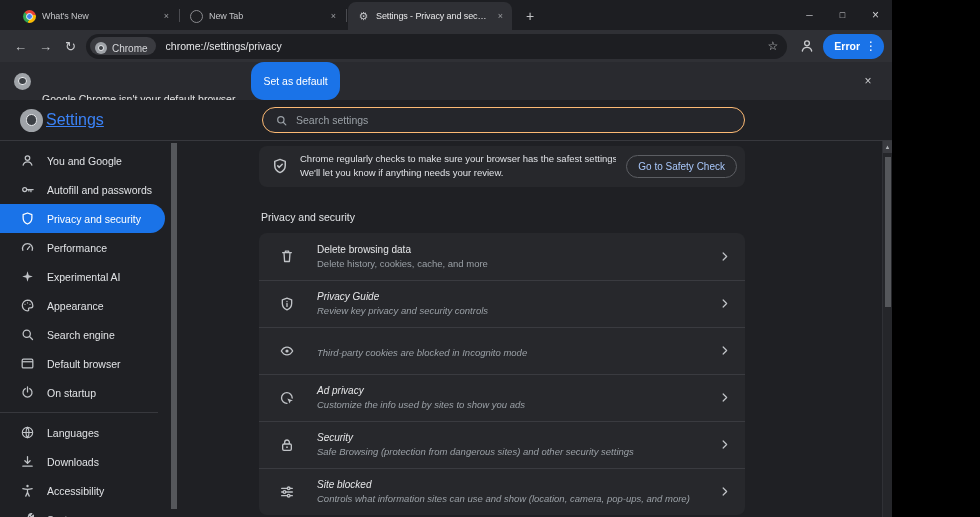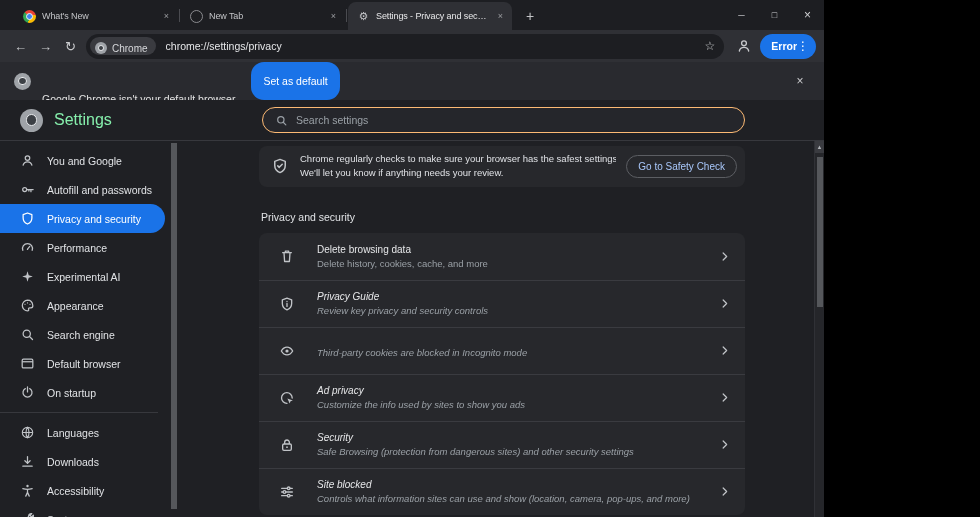--- a/index.html
+++ b/index.html
@@ -1,18 +1,18 @@
 <!DOCTYPE html>
 <html><head>
 <meta charset="utf-8">
 <style>
   * { margin:0; padding:0; box-sizing:border-box; }
   html,body { background:#000; }
   .window {
-    position:relative; width:824px; height:517px; overflow:hidden;
+    position:relative; width:892px; height:517px; overflow:hidden;
     background:#1f2024; color:#e3e3e3;
     font-family:"Liberation Sans","DejaVu Sans",sans-serif;
   }
 
   
   .tabstrip { height:30px; background:#1d1e22; display:flex; align-items:flex-end; padding-left:14px; position:relative; }
   .tab { width:164px; height:28px; display:flex; align-items:center; gap:6px; padding:0 5px 0 9px;
          font-size:9px; color:#c3c4c7; border-radius:8px 8px 0 0; overflow:hidden; }
   .tab.active { background:#2f3035; color:#e8e8ea; }
   .tab .t-title { flex:1; white-space:nowrap; overflow:hidden; text-overflow:ellipsis; letter-spacing:-0.1px; }
@@ -28,37 +28,37 @@
   .win-btn { width:33px; height:30px; display:flex; align-items:center; justify-content:center; color:#d0d1d4; font-size:9px; }
 
   
   .toolbar { height:32px; background:#2f3035; display:flex; align-items:center; padding:0 8px; }
   .tb-btn { width:25px; height:25px; border-radius:50%; display:flex; align-items:center; justify-content:center; color:#c8c9cc; font-size:13px; flex:0 0 auto; }
   .omnibox { flex:1; height:25px; background:#1d1e22; border-radius:13px; display:flex; align-items:center; padding:0 9px 0 4px; margin:0 7px 0 3px; min-width:0; }
   .chip { height:18px; background:#3a3b40; border-radius:9px; display:flex; align-items:center; gap:5px; padding:4px 8px 0 5px; font-size:10px; color:#d7d8db; flex:0 0 auto; }
   .url { margin-left:10px; font-size:10.5px; color:#e6e7e9; white-space:nowrap; }
   .omni-star { margin-left:auto; color:#c8c9cc; font-size:12px; }
   .avatar-btn { width:25px; height:25px; border-radius:50%; display:flex; align-items:center; justify-content:center; color:#c8c9cc; flex:0 0 auto; }
-  .error-pill { height:25px; background:#1a73e8; border-radius:13px; display:flex; align-items:center; padding:0 7px 0 11px; color:#fff; font-size:10.5px; font-weight:600; margin-left:4px; flex:0 0 auto; }
+  .error-pill { height:25px; background:#1a73e8; border-radius:13px; display:flex; align-items:center; gap:5px; padding:0 7px 0 11px; color:#fff; font-size:10.5px; font-weight:600; margin-left:4px; flex:0 0 auto; }
   .error-pill .kebab { font-size:12px; font-weight:400; }
 
   
   .banner { height:38px; background:#292a2f; display:flex; align-items:center; padding:0 14px; }
   .banner-text { font-size:10.5px; color:#e3e3e3; margin-left:11px;margin-top:36px; }
   .btn-primary { background:#1a73e8; color:#fff; border:none; border-radius:13px; padding:13px 12px; font-size:10.5px; font-weight:500; margin-left:16px; font-family:inherit; }
   .banner-close { margin-left:auto; color:#c8c9cc; font-size:12px; width:20px; text-align:center; }
 
   
   .chrome-logo { border-radius:50%; background:#9fa3a8; position:relative; flex:0 0 auto; }
   .chrome-logo::after { content:""; position:absolute; inset:26%; border-radius:50%; background:#3c4045; border:1.5px solid #e8eaed; }
 
   
   .s-header { height:41px; display:flex; align-items:center; position:relative; background:#1f2024; border-bottom:1px solid #37383d; }
   .s-logo { margin-left:20px; width:23px; height:23px; }
-  .s-title { margin-left:11px; font-size:16px; font-weight:400; color:#86efac; }
+  .s-title { margin-left:3px; font-size:16px; font-weight:400; color:#3b82f6;text-decoration:underline; }
   .searchbar { position:absolute; left:262px; top:7px; width:483px; height:26px; background:#25262b; border:1px solid #fdba74; border-radius:13px; display:flex; align-items:center; padding:0 12px; gap:8px; }
   .searchbar .si { width:13px; height:13px; color:#9aa0a6; flex:0 0 auto; }
   .searchbar input { background:transparent; border:none; outline:none; color:#e3e3e3; font-size:10.5px; flex:1; font-family:inherit; }
   .searchbar input::placeholder { color:#9aa0a6; }
 
   
   .body { display:flex; height:376px; position:relative; overflow:hidden; }
 
   .sidebar { width:170px; padding-top:5px; flex:0 0 auto; }
   .side-item { height:29px; display:flex; align-items:center; gap:12px; padding-left:20px; margin-right:5px;

